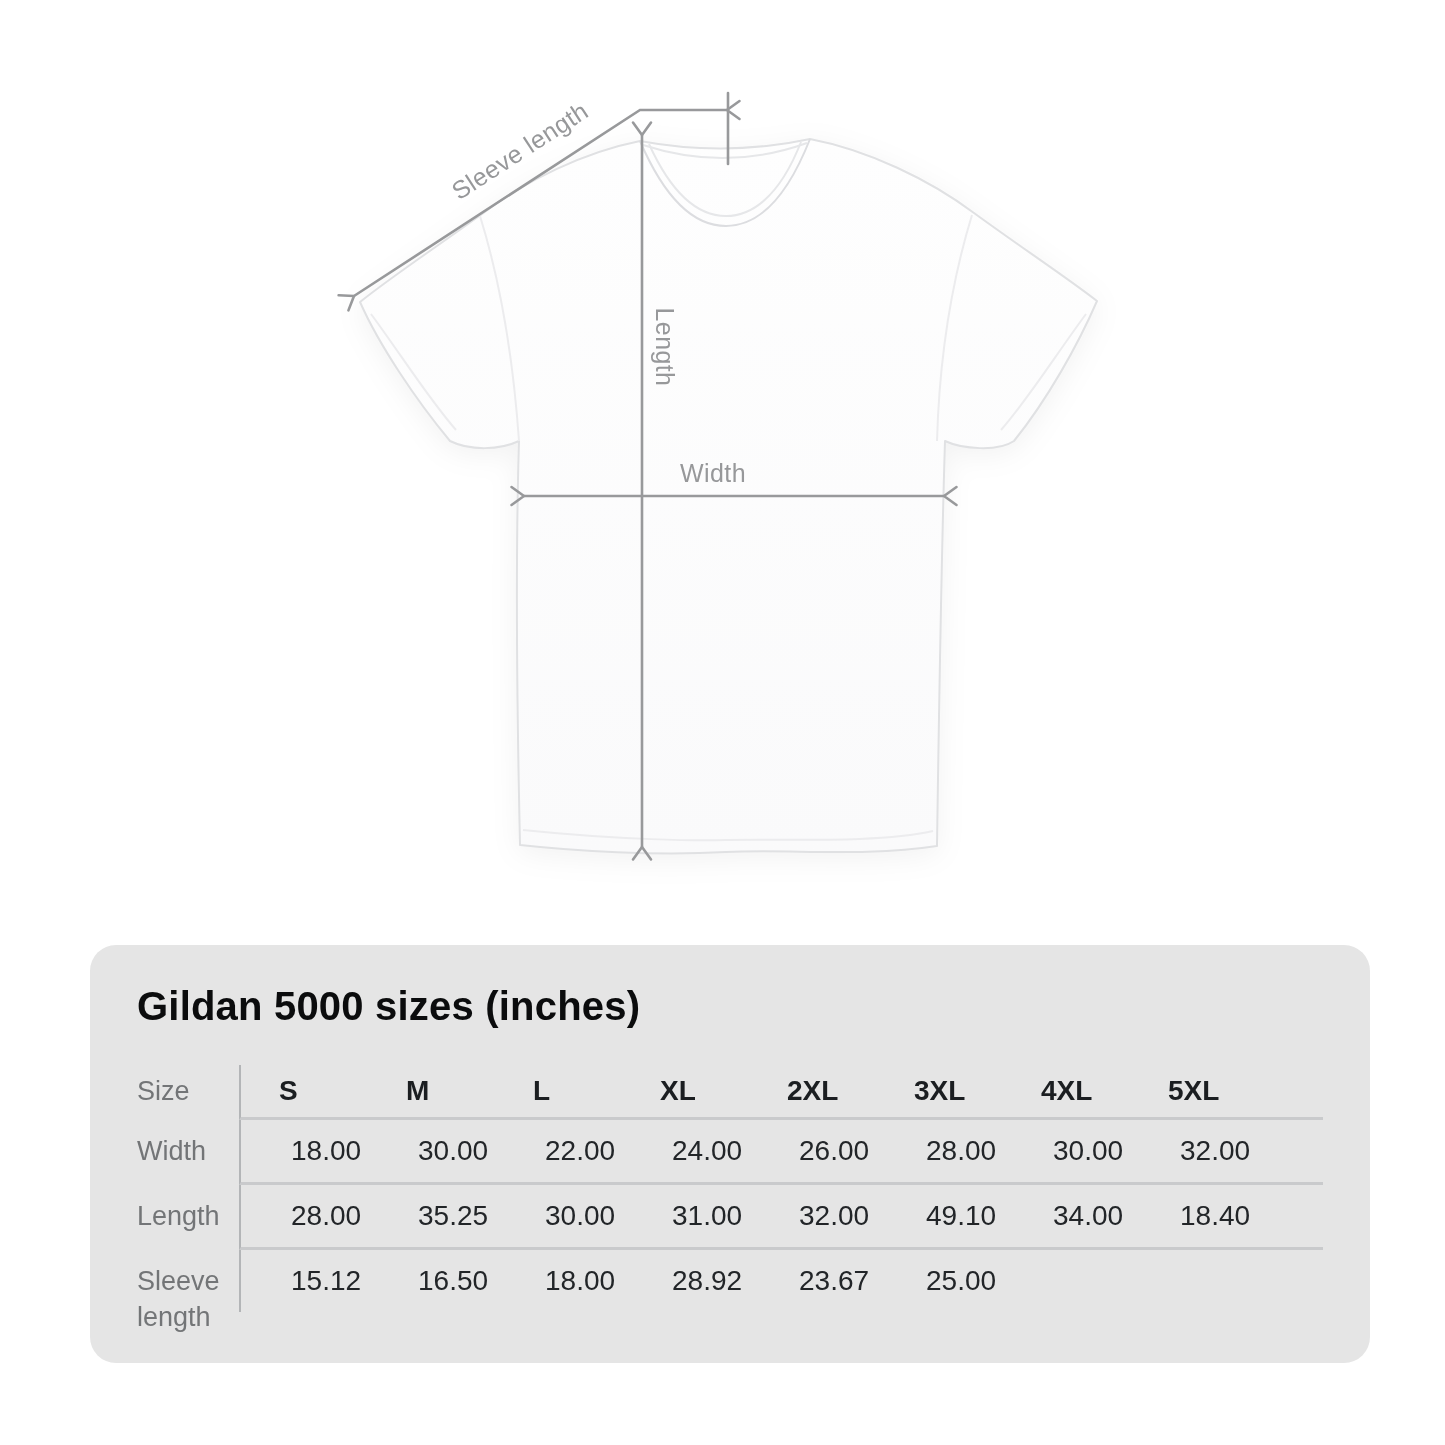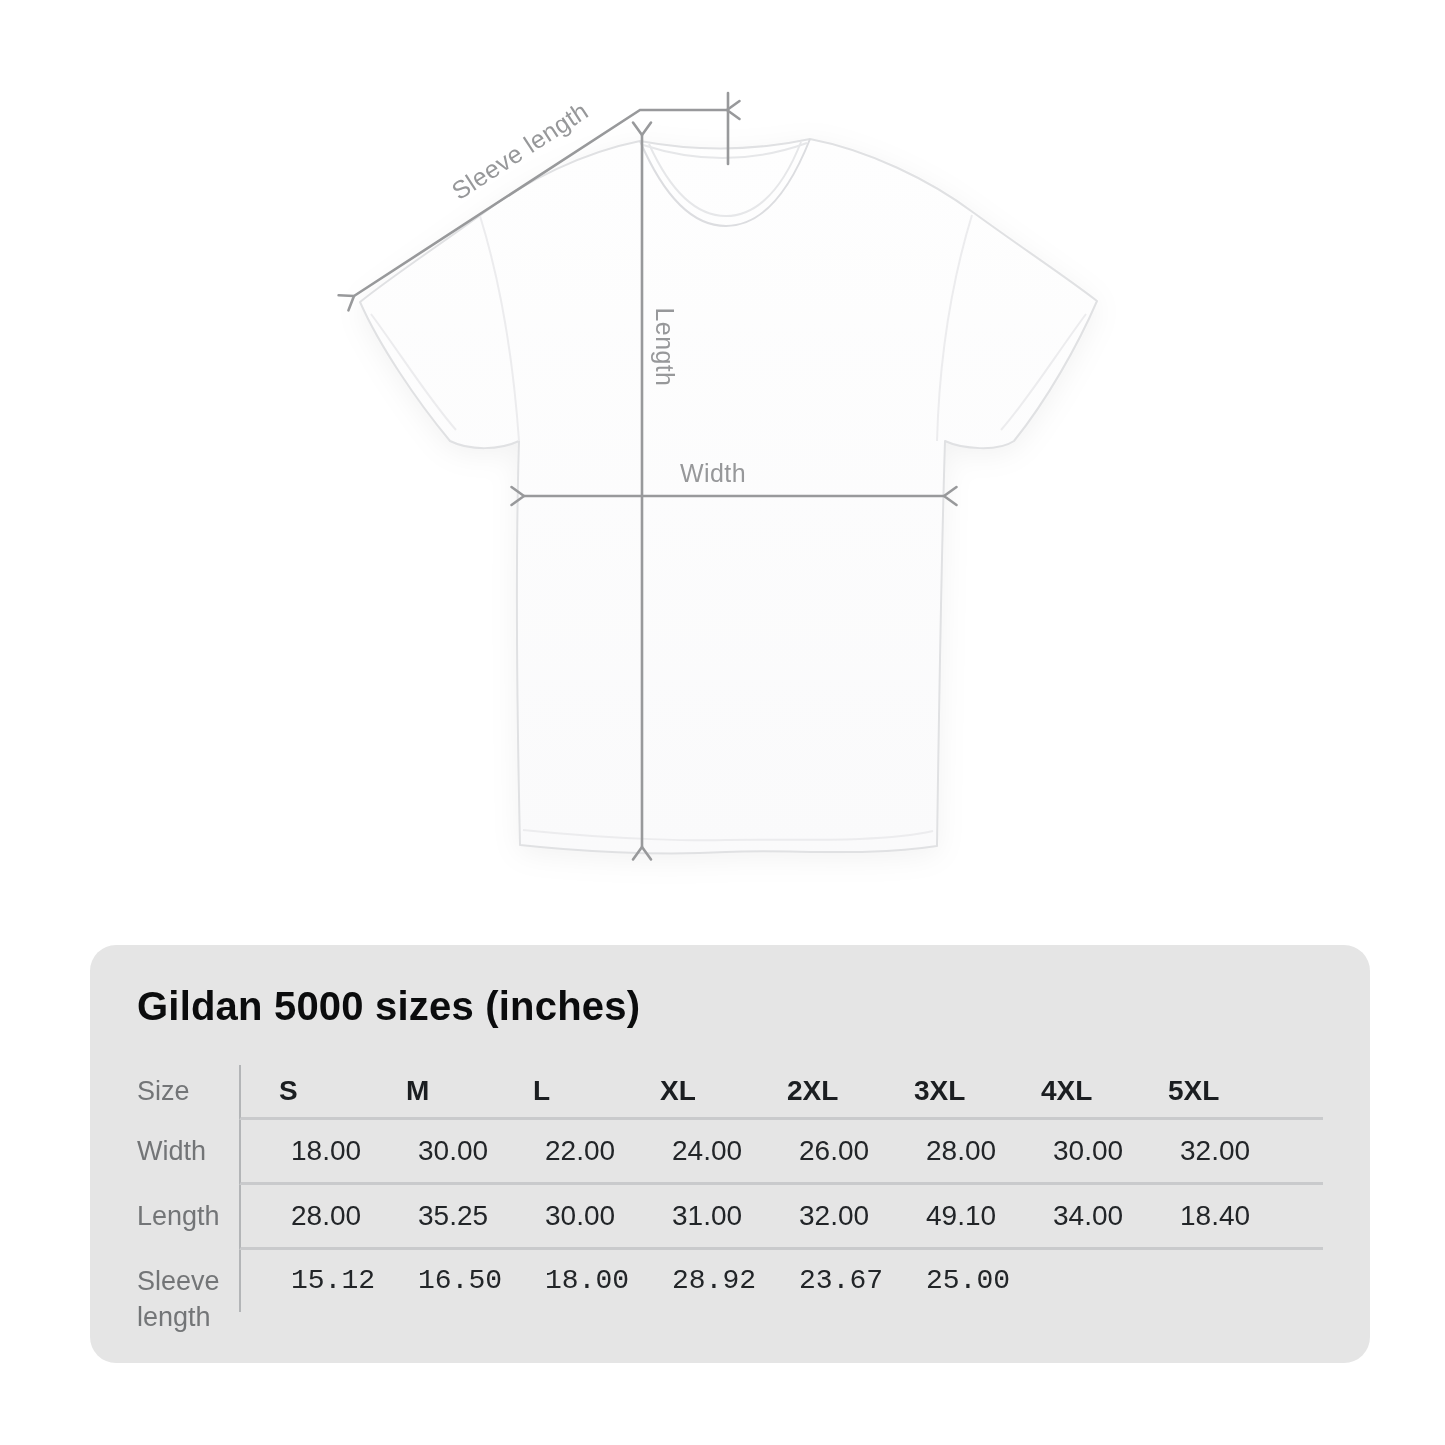--- a/index.html
+++ b/index.html
@@ -35,21 +35,21 @@
     width:102px;flex:0 0 102px;color:#737577;font-size:27px;line-height:36px;
     padding:13px 0;box-sizing:border-box;
   }
   .thead .rlabel{padding:8px 0;}
   .rdata{
     flex:1;display:grid;grid-template-columns:repeat(8,127px) 1fr;
     border-left:2px solid #b3b5b7;border-bottom:3px solid #c9cacc;
     padding:13px 12px;box-sizing:border-box;
   }
   .thead .rdata{padding:8px 0;}
-  .trow.last .rdata{border-bottom:none;font-family:Liberation Mono, monospace;}
+  .trow.last .rdata{border-bottom:none;}
   .cell{
     padding-left:38px;font-size:28px;line-height:36px;color:#222528;
     white-space:nowrap;
   }
   .thead .cell{font-weight:bold;color:#1b1e21;}
 </style>
 </head>
 <body>
 
 <div class="figure">

